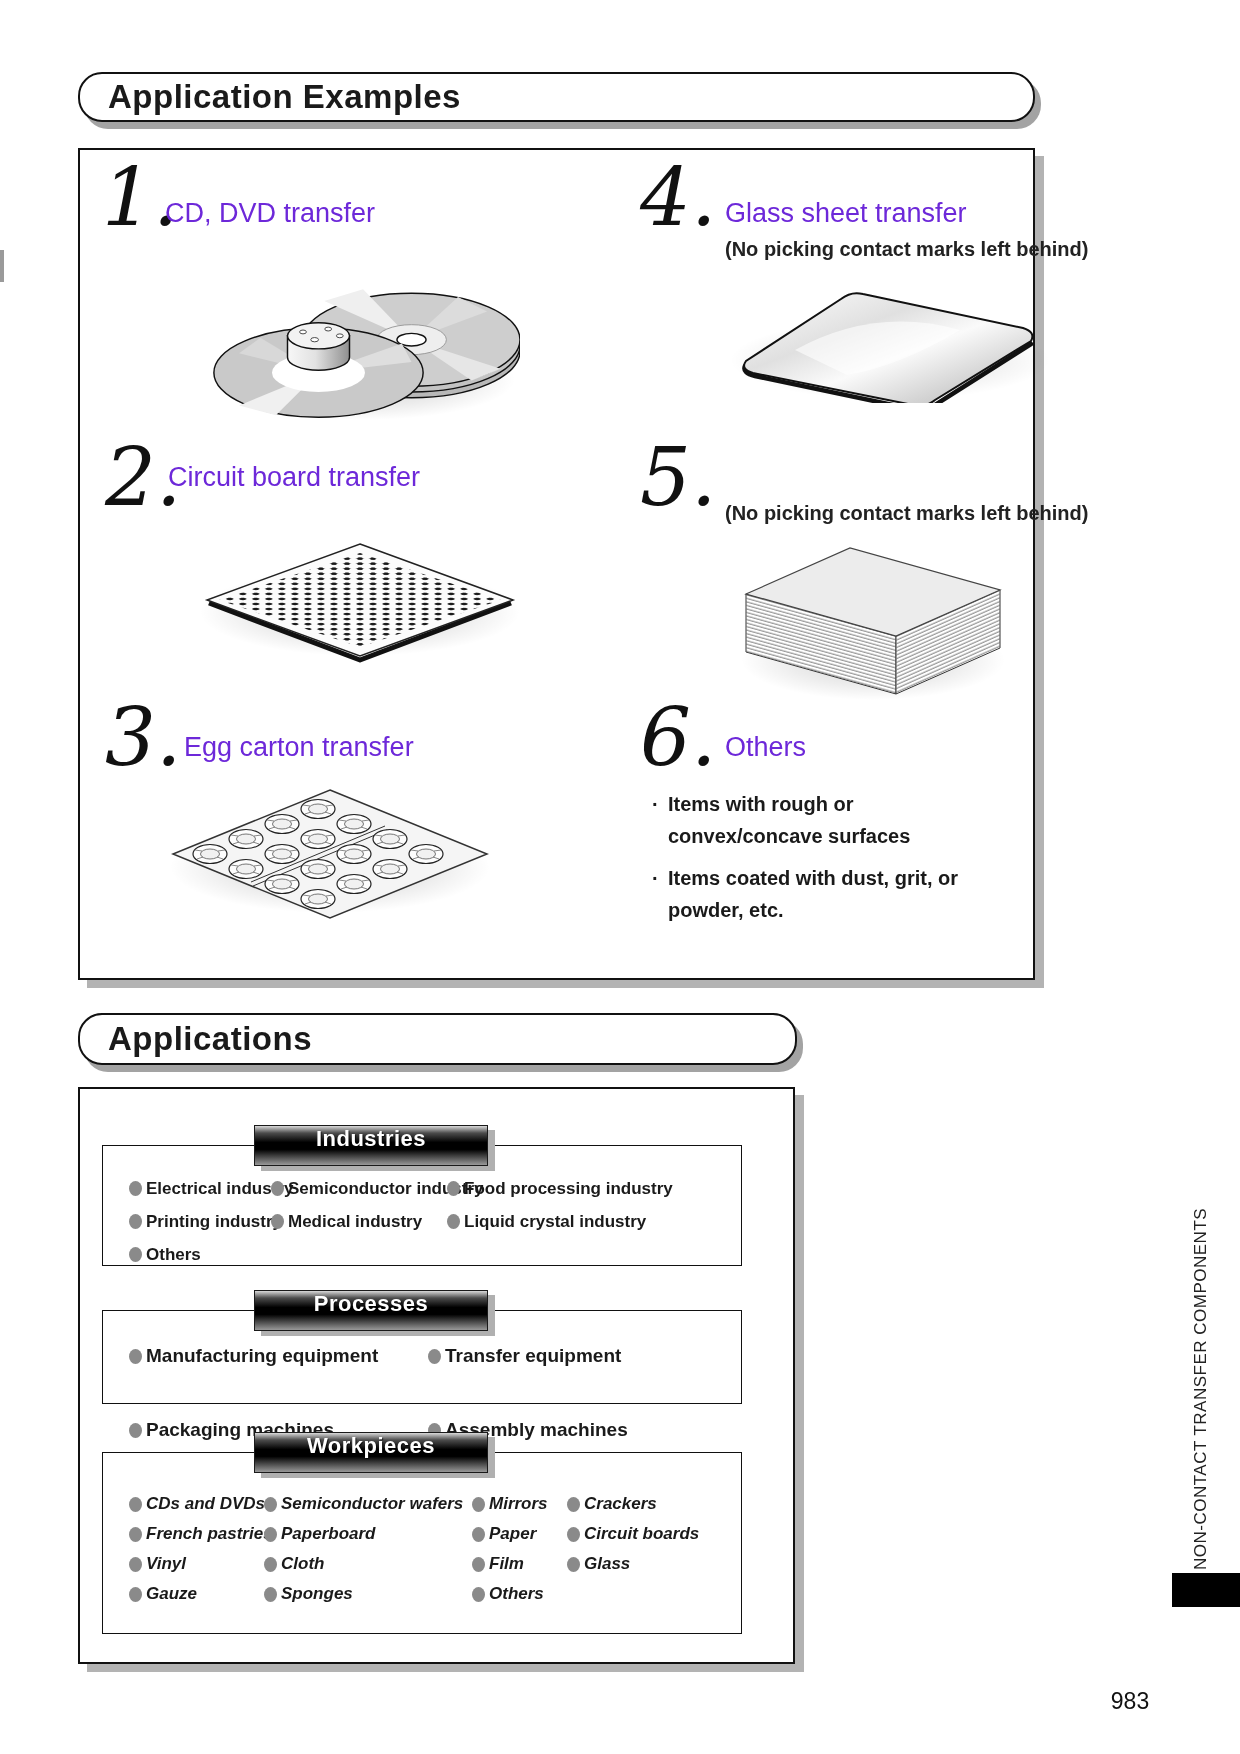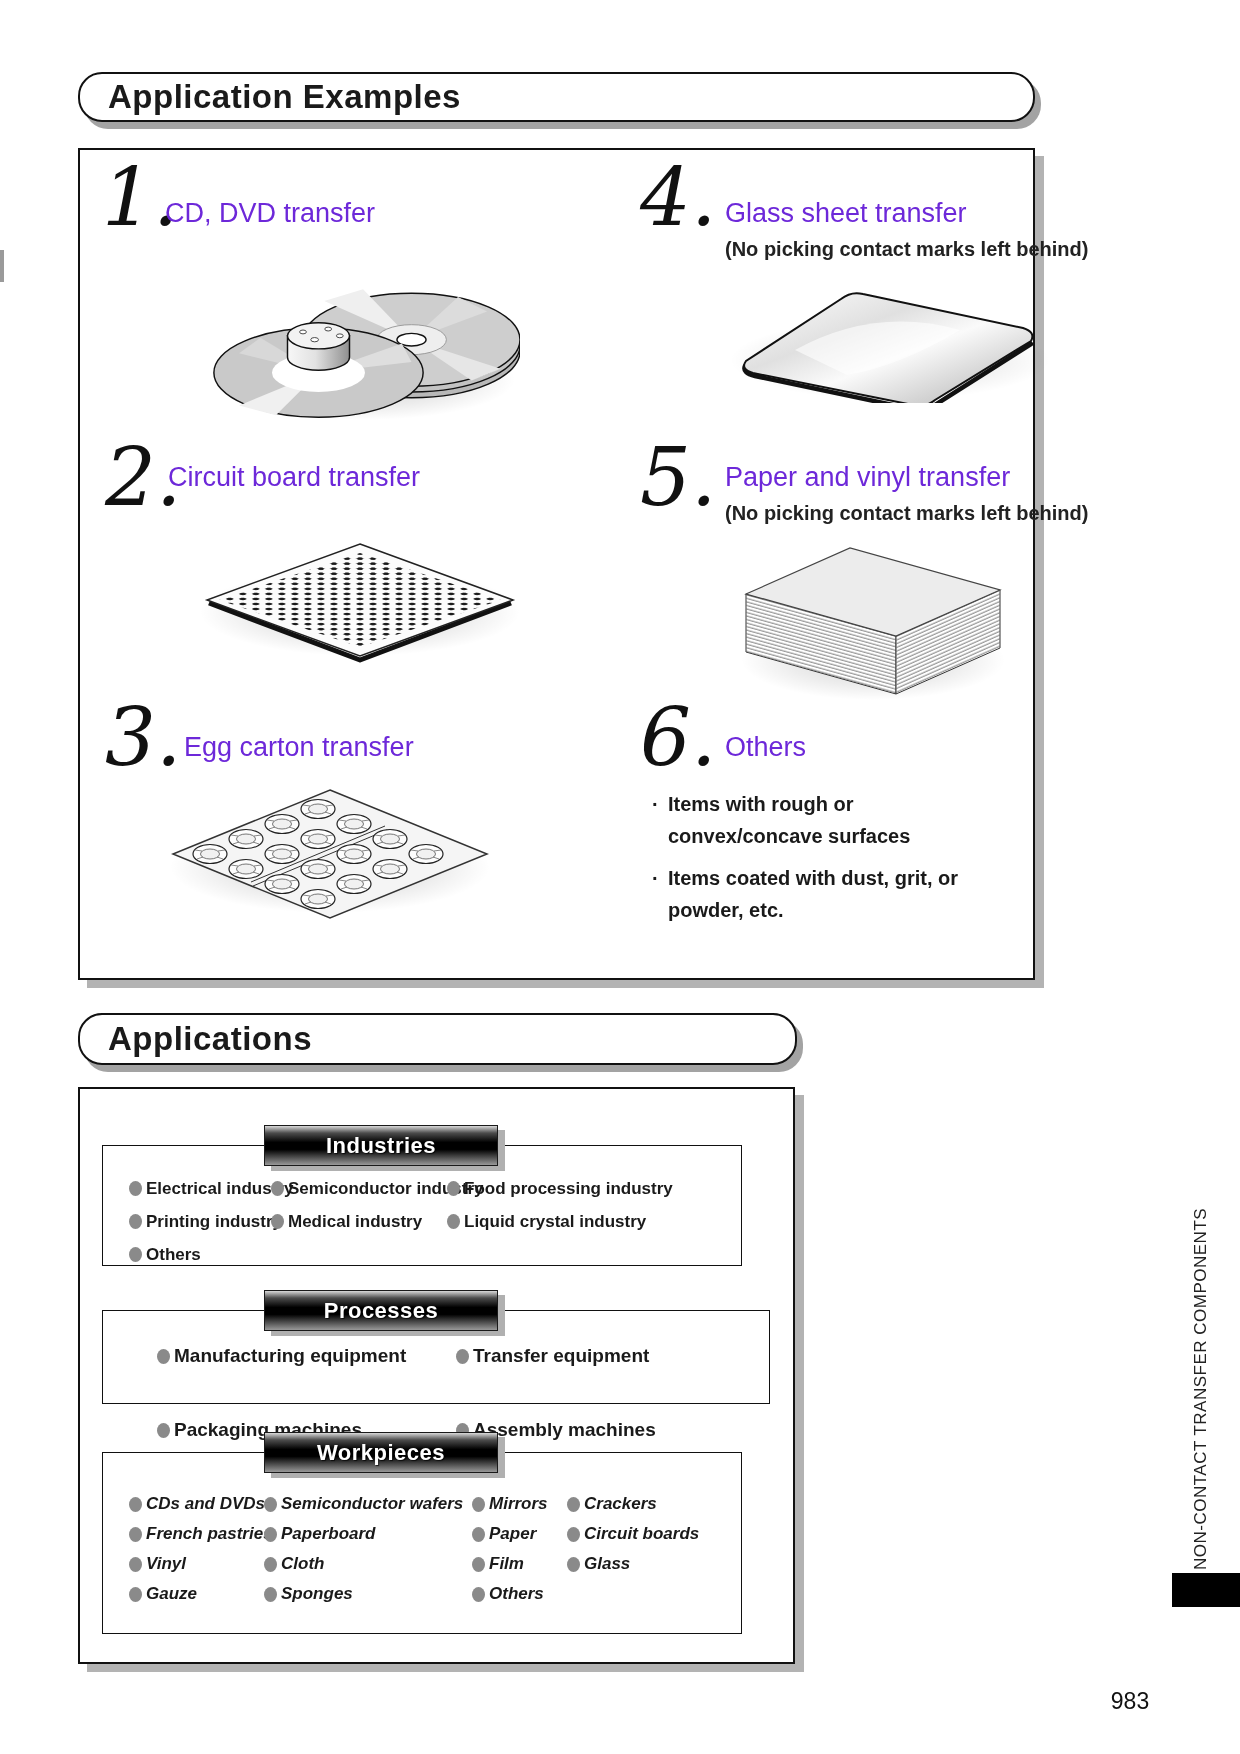--- a/index.html
+++ b/index.html
@@ -19,24 +19,24 @@
           font-size:80px;line-height:1;color:#111;}
   .ex-label{position:absolute;font-size:27px;font-weight:normal;color:#6d28d9;white-space:nowrap;}
   .ex-sub{position:absolute;font-size:20px;font-weight:bold;color:#222;white-space:nowrap;}
   .illus{position:absolute;}
   .others-bullets{position:absolute;font-size:20px;font-weight:bold;line-height:32px;}
   .ob{display:flex;margin-bottom:10px;}
   .ob-dot{width:16px;flex:0 0 16px;font-size:20px;}
 
   
   .section-box{position:absolute;background:#fff;border:1.5px solid #111;}
-  .section-bar{position:absolute;left:161px;top:-21px;width:232px;height:39px;
+  .section-bar{position:absolute;left:151px;top:-21px;width:232px;height:39px;
                background:linear-gradient(180deg,#d9d9d9 0%,#4c4c4c 18%,#000 42%,#000 60%,#999 100%);
                border:1px solid #1a1a1a;box-shadow:7px 5px 0 #b0b0b0;
-               display:flex;align-items:center;justify-content:center;}
+               display:flex;align-items:flex-start;justify-content:center;}
   .section-bar span{color:#fff;font-size:22px;font-weight:bold;letter-spacing:0.5px;
                     text-shadow:1px 1px 1px rgba(0,0,0,0.7);}
   ul.blist{list-style:none;margin:0;padding:0;display:grid;}
   ul.blist li{display:flex;align-items:center;font-weight:bold;white-space:nowrap;}
   .dot{display:inline-block;width:13px;height:15px;border-radius:50%;
        background:#8a8a8a;margin-right:4px;flex:0 0 13px;}
   .grid-industries{grid-template-columns:142px 176px auto;grid-auto-rows:33px;font-size:17px;}
   .grid-processes {grid-template-columns:255px auto;grid-auto-rows:30px;font-size:19px;gap:44px;}
   .grid-workpieces{grid-template-columns:135px 208px 95px auto;grid-auto-rows:30px;font-size:17px;}
 
@@ -137,21 +137,20 @@
           <circle cx="10.5" cy="10.5" r="2.5" fill="#1a1a1a"></circle>
         </pattern>
       </defs>
       <ellipse cx="165" cy="80" rx="160" ry="44" fill="url(#sg2)"></ellipse>
       <path d="M14,71 L165,128 L316,71" fill="none" stroke="#111" stroke-width="5" stroke-linejoin="round"></path>
       <polygon points="165,12 318,68 165,124 12,68" fill="#fcfcfc" stroke="#222" stroke-width="1.5"></polygon>
       <polygon points="165,21 306,68 165,115 24,68" fill="url(#pcb2)"></polygon>
     </svg>
 
     <span class="ex-num" style="left:560px;top:288px;">5.</span>
-    <span class="ex-label" style="left:645px;top:312px;">Paper and vinyl transfer</span>
     <span class="ex-sub" style="left:645px;top:352px;">(No picking contact marks left behind)</span>
     <svg class="illus" style="left:658px;top:392px;" width="270" height="165" viewBox="0 0 270 165">
       <defs>
         <radialGradient id="sg5">
             <stop offset="0" stop-color="rgba(0,0,0,0.18)"></stop>
           <stop offset="0.65" stop-color="rgba(0,0,0,0.07)"></stop>
             <stop offset="1" stop-color="rgba(0,0,0,0)"></stop>
           </radialGradient>
         <pattern id="pl5a" width="8" height="3.4" patternUnits="userSpaceOnUse" patternTransform="rotate(15.5)">
           <line x1="0" y1="1" x2="8" y2="1" stroke="#6f6f6f" stroke-width="0.9"></line>
@@ -260,21 +259,21 @@
             <span class="dot"></span>
             <span>Liquid crystal industry</span>
           </li>
         <li>
             <span class="dot"></span>
             <span>Others</span>
           </li>
       </ul>
     </div>
 
-    <div class="section-box" style="left:22px;top:221px;width:638px;height:92px;padding-left:28px;">
+    <div class="section-box" style="left:22px;top:221px;width:638px;height:92px;">
       <div class="section-bar">
         <span>Processes</span>
       </div>
       <ul class="blist grid-processes" style="margin:30px 0 0 26px;">
         <li>
             <span class="dot"></span>
             <span>Manufacturing equipment</span>
           </li>
         <li>
             <span class="dot"></span>

